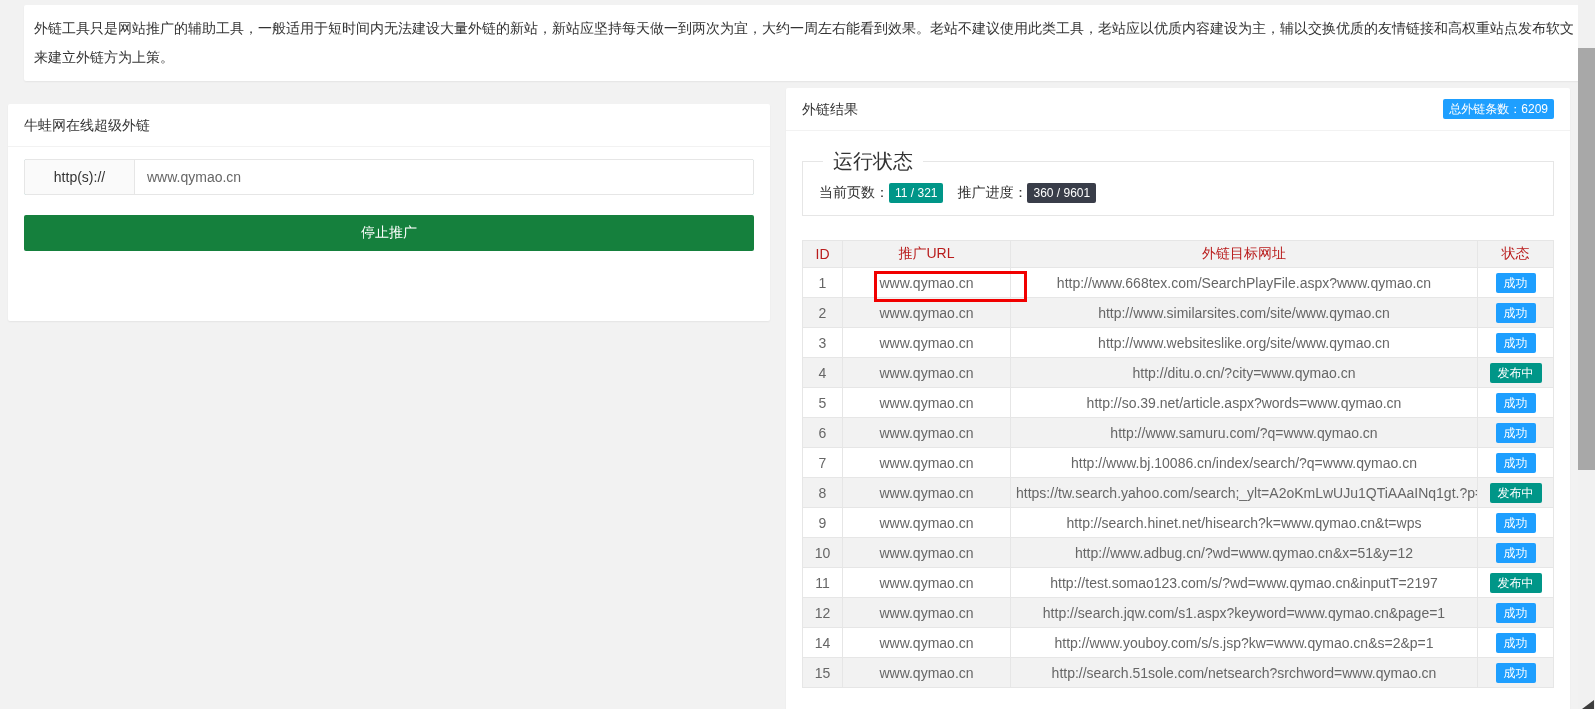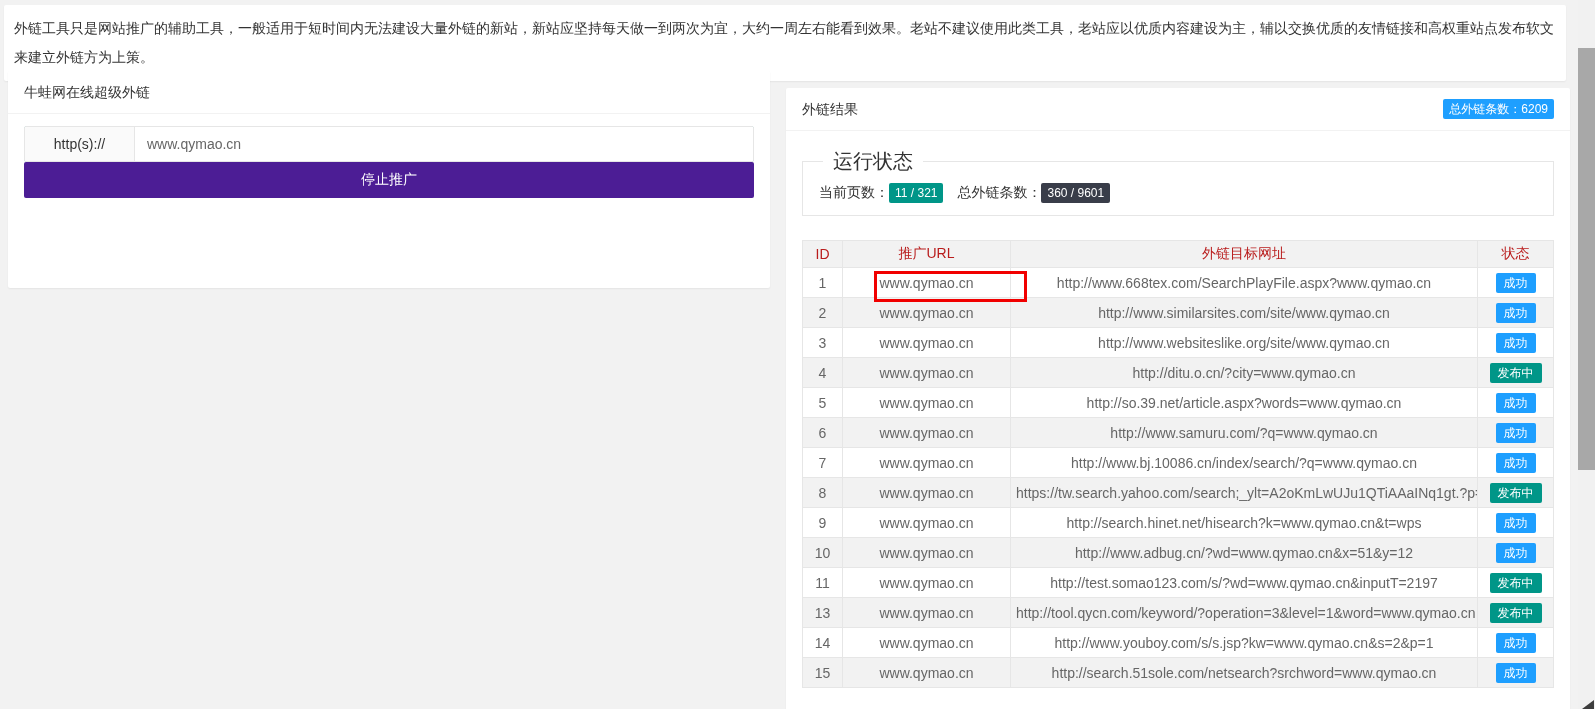--- a/index.html
+++ b/index.html
@@ -8,44 +8,44 @@
     width:1595px; height:709px; overflow:hidden; position:relative;
     background:#f2f2f2;
     font-family:"Liberation Sans","DejaVu Sans",sans-serif;
     font-size:14px; color:#333;
   }
   .card {
     position:absolute; background:#fff; border-radius:2px;
     box-shadow:0 1px 2px rgba(0,0,0,.06);
   }
   
-  #notice { left:4px; top:5px; width:1562px; padding:9px 10px; line-height:29px; color:#333; }
-  
-  #promo-panel { left:8px; top:71px; width:762px; height:217px; }
+  #notice { left:24px; top:5px; width:1562px; padding:9px 10px; line-height:29px; color:#333; }
+  
+  #promo-panel { left:8px; top:104px; width:762px; height:217px; }
   .panel-header {
     height:43px; line-height:42px; padding:0 16px;
     border-bottom:1px solid #f2f2f2; font-size:14px; color:#333;
     display:flex; justify-content:space-between; align-items:center;
   }
   .panel-body { padding:12px 16px 16px; }
   .input-group {
     display:flex; height:36px; border:1px solid #e6e6e6; border-radius:2px;
-    background:#14b8a6;
+    margin-bottom:20px; background:#14b8a6;
   }
   .ig-label {
     width:110px; background:#fafafa; border-right:1px solid #e6e6e6;
     text-align:center; line-height:34px; color:#333; flex:none;
   }
   .ig-input {
     flex:1; border:none; outline:none; padding:0 12px; font-size:14px; color:#666;
     font-family:inherit; background:#fff; min-width:0;
   }
   .stop-btn {
     display:block; width:100%; height:36px; border:none; border-radius:2px;
-    background:#4c1d95; color:#fff; font-size:14px; cursor:pointer; font-family:inherit;
+    background:#15803d; color:#fff; font-size:14px; cursor:pointer; font-family:inherit;
   }
   
   #results-panel { left:786px; top:88px; width:784px; height:645px; }
   .badge {
     display:inline-block; height:20px; line-height:20px; padding:0 6px;
     border-radius:2px; color:#fff; font-size:12px; white-space:nowrap;
   }
   .badge-blue  { background:#1E9FFF; }
   .badge-green { background:#009688; }
   .badge-dark  { background:#393D49; }
@@ -115,21 +115,21 @@
   <div class="panel-header">
     <span>外链结果</span>
     <span class="badge badge-blue">总外链条数：6209</span>
   </div>
   <div class="results-body">
     <fieldset class="status-field">
       <legend>运行状态</legend>
       <div class="status-line">
         <span class="lbl">当前页数：</span>
         <span class="badge badge-green">11 / 321</span>
-        <span class="lbl">总外链条数：</span>
+        <span class="lbl">推广进度：</span>
         <span class="badge badge-dark">360 / 9601</span>
       </div>
     </fieldset>
 
     <div id="table-wrap">
       <table class="result-table">
         <colgroup>
             <col style="width:40px">
             <col style="width:168px">
             <col>
@@ -204,24 +204,24 @@
               <td>http://www.adbug.cn/?wd=www.qymao.cn&amp;x=51&amp;y=12</td>
               <td class="badge-cell"><span class="badge badge-blue">成功</span></td>
             </tr>
             <tr>
               <td>11</td>
               <td>www.qymao.cn</td>
               <td>http://test.somao123.com/s/?wd=www.qymao.cn&amp;inputT=2197</td>
               <td class="badge-cell"><span class="badge badge-green">发布中</span></td>
             </tr>
             <tr>
-              <td>13</td>
-              <td>www.qymao.cn</td>
-              <td>http://tool.qycn.com/keyword/?operation=3&amp;level=1&amp;word=www.qymao.cn</td>
-              <td class="badge-cell"><span class="badge badge-green">发布中</span></td>
+              <td>12</td>
+              <td>www.qymao.cn</td>
+              <td>http://search.jqw.com/s1.aspx?keyword=www.qymao.cn&amp;page=1</td>
+              <td class="badge-cell"><span class="badge badge-blue">成功</span></td>
             </tr>
             <tr>
               <td>14</td>
               <td>www.qymao.cn</td>
               <td>http://www.youboy.com/s/s.jsp?kw=www.qymao.cn&amp;s=2&amp;p=1</td>
               <td class="badge-cell"><span class="badge badge-blue">成功</span></td>
             </tr>
             <tr>
               <td>15</td>
               <td>www.qymao.cn</td>

